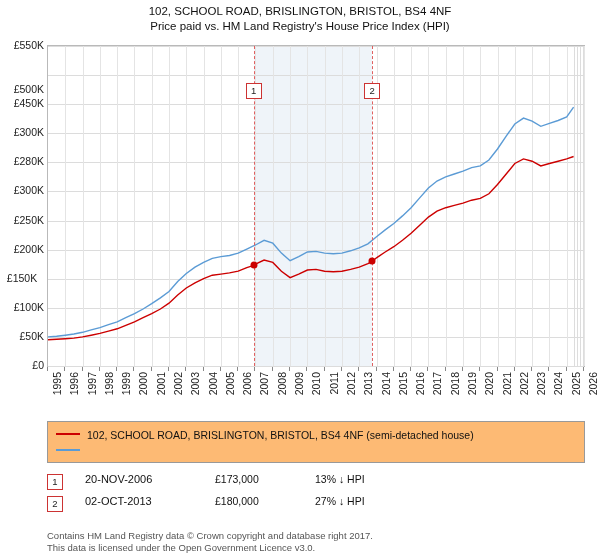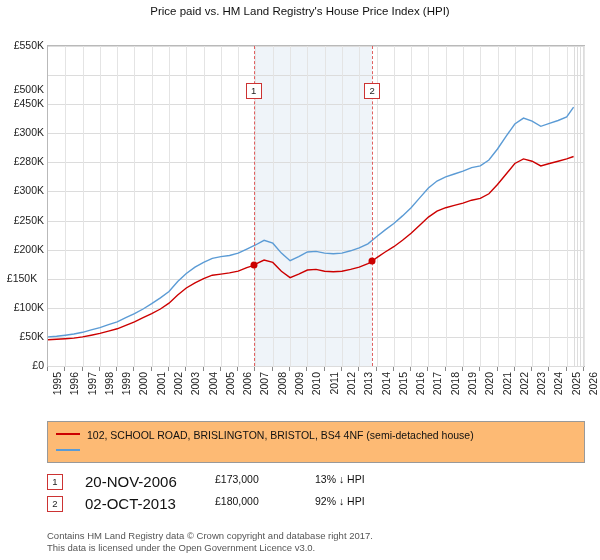--- a/index.html
+++ b/index.html
@@ -180,21 +180,21 @@
     background: #fff;
     font-size: 9.5px;
     line-height: 14px;
     text-align: center;
     color: #222;
   }
   .evdate {
     position: absolute;
     left: 38px;
     top: 1px;
-    font-size: 15px;
+    font-size: 11px;
     color: #111;
   }
   .evprice {
     position: absolute;
     left: 168px;
     top: 1px;
     font-size: 10.5px;
     color: #111;
   }
   .evhpi {
@@ -215,20 +215,21 @@
     line-height: 11.5px;
     color: #555;
   }
 </style>
 </head>
 <body>
 
 <div id="page">
 
   <div class="title">
+    <div>102, SCHOOL ROAD, BRISLINGTON, BRISTOL, BS4 4NF</div>
     <div>Price paid vs. HM Land Registry's House Price Index (HPI)</div>
   </div>
 
   <div id="plot">
     <div id="bandlayer">
         <div class="band" style="left: 205.755px; width: 118.439px;"></div>
         <div class="band hatch" style="left: 525.626px; width: 10.3742px;"></div>
       </div>
     <div id="gridlayer">
         <div class="hline" style="top: 320px;"></div>
@@ -382,21 +383,21 @@
     <div class="evrow">
       <div class="evnum">1</div>
       <div class="evdate">20-NOV-2006</div>
       <div class="evprice">£173,000</div>
       <div class="evhpi">13% ↓ HPI</div>
     </div>
     <div class="evrow">
       <div class="evnum">2</div>
       <div class="evdate">02-OCT-2013</div>
       <div class="evprice">£180,000</div>
-      <div class="evhpi">92% ↓ HPI</div>
+      <div class="evhpi">27% ↓ HPI</div>
     </div>
   </div>
 
   <div id="footer">
     <div>Contains HM Land Registry data © Crown copyright and database right 2017.</div>
     <div>This data is licensed under the Open Government Licence v3.0.</div>
   </div>
 
 </div>
 

